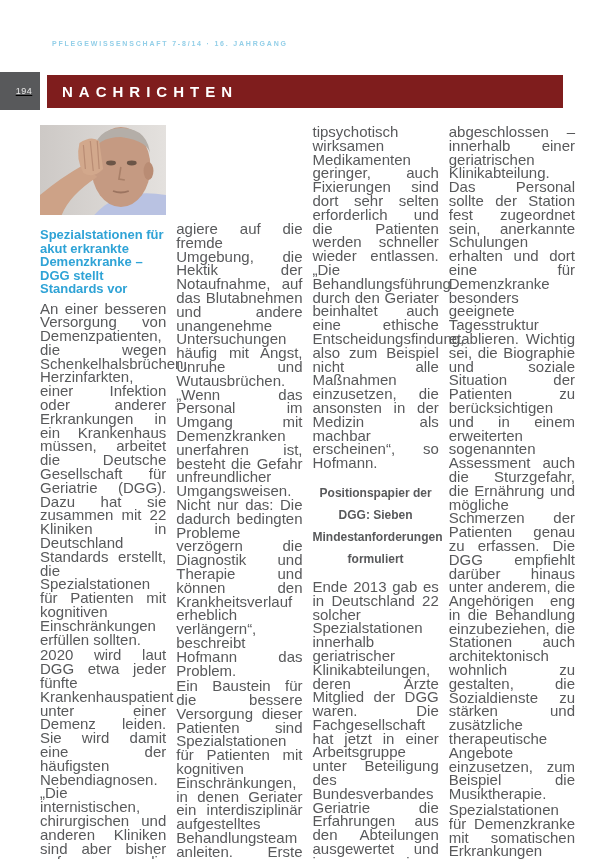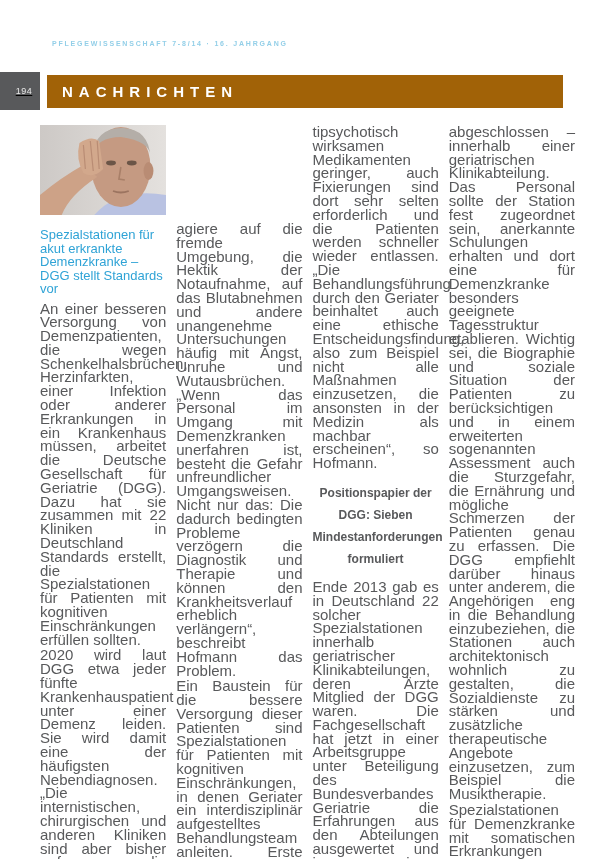--- a/index.html
+++ b/index.html
@@ -24,21 +24,21 @@
     background:#58595b;
     display:flex;align-items:center;justify-content:center;
     padding-left:8px;box-sizing:border-box;text-decoration:underline;
   }
   .page-badge span{
     color:#e8e8e8;font-size:9px;letter-spacing:0.5px;
   }
   .section-bar{
     position:absolute;left:47px;top:75px;
     width:516px;height:33px;
-    background:#a16207;
+    background:#7f1d1d;
     display:flex;align-items:center;
     padding-left:15px;box-sizing:border-box;
   }
   .section-bar span{
     color:#ffffff;font-weight:bold;
     font-size:15px;letter-spacing:6px;
   }
   .content{
     position:absolute;left:40px;top:125px;
     width:535px;
@@ -50,21 +50,21 @@
   }
   .photo{
     width:100%;height:90px;
     display:block;
     overflow:hidden;
   }
   .headline{
     margin:13px 0 6px 0;
     color:#2fa3d6;
     font-size:13px;line-height:13.5px;
-    font-weight:normal;
+    font-weight:bold;
   }
   .para{
     margin:0 0 2px 0;
     color:#58595b;
     font-size:15px;line-height:13.8px;
     text-align:justify;
     hyphens:auto;
   }
   .subhead{
     margin:12px 0 10px 0;

